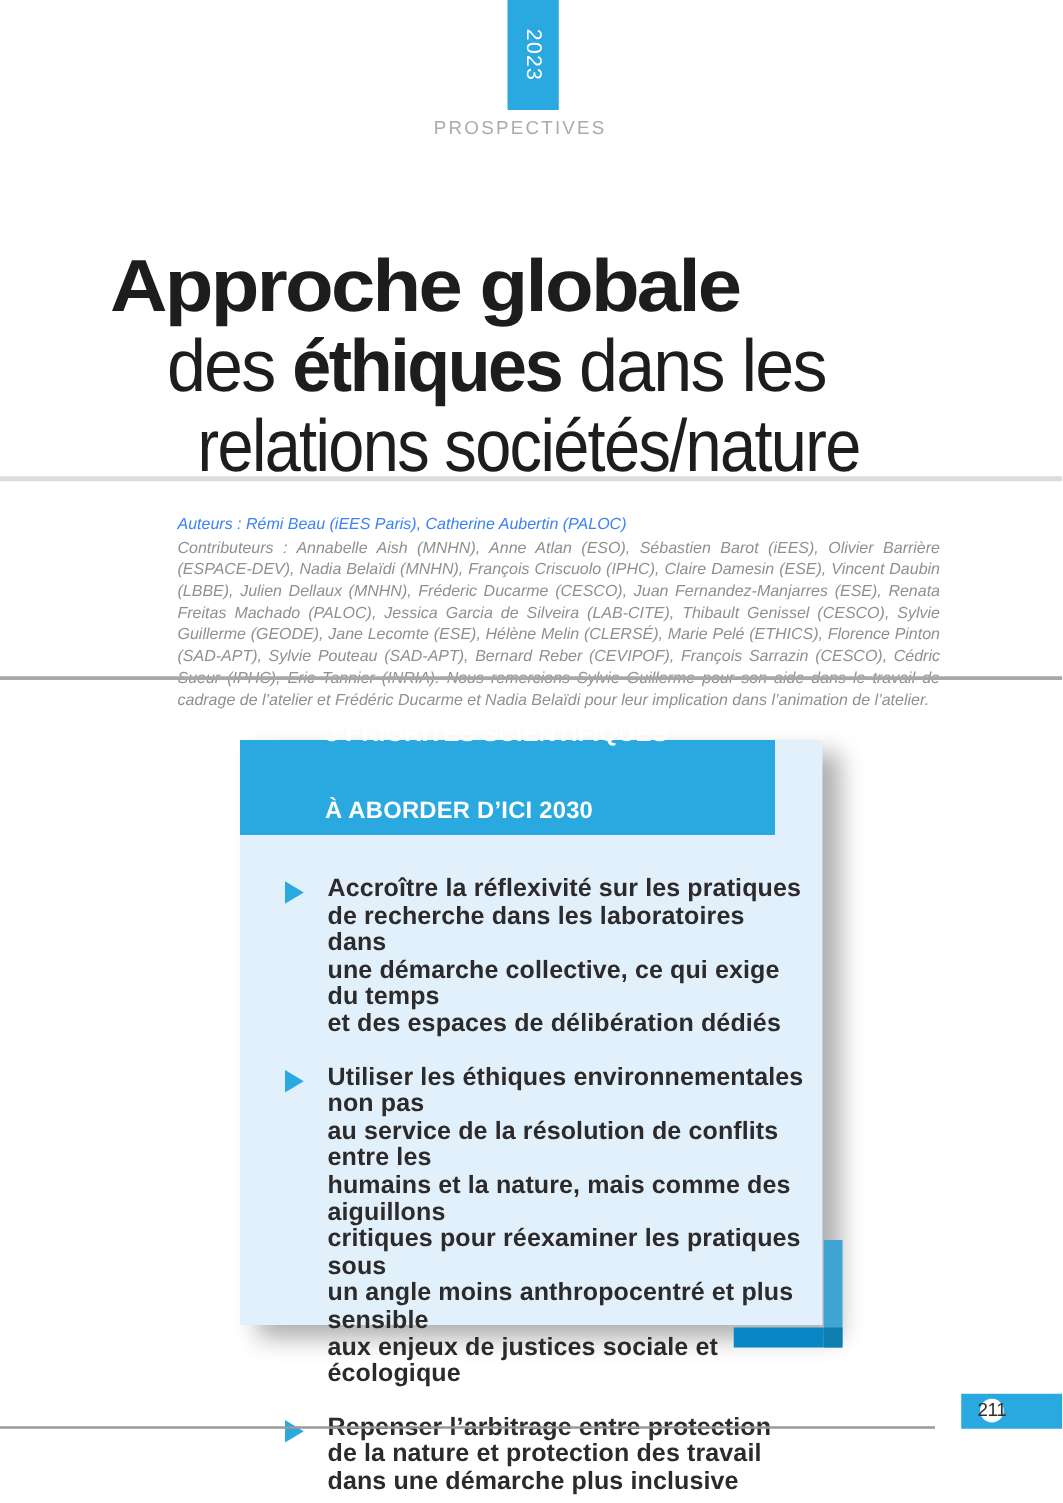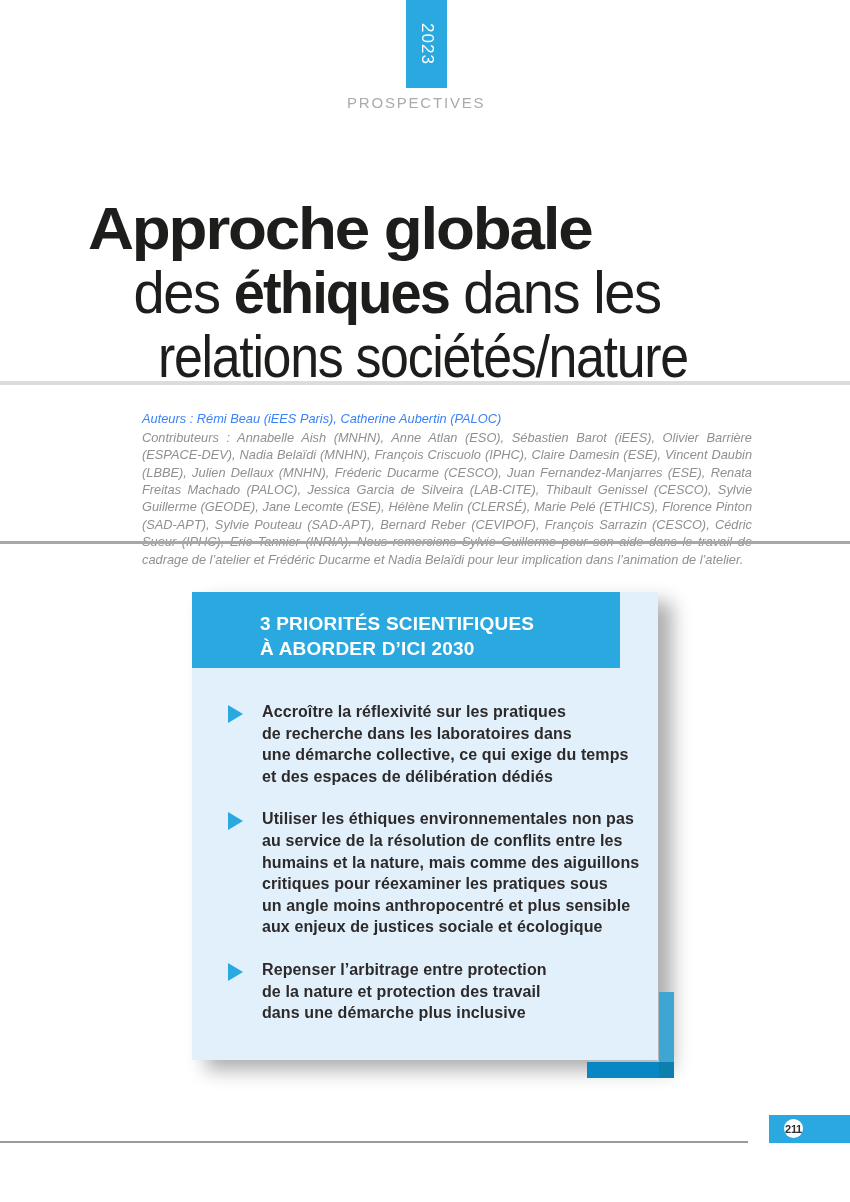--- a/index.html
+++ b/index.html
@@ -44,51 +44,51 @@
   }
   
   .panel{
     position:absolute;left:192px;top:592px;width:466px;height:468px;
     background:var(--panel_bg);
     box-shadow:14px 10px 18px rgba(0,0,0,0.32);
   }
   .panel-header{
     position:absolute;left:192px;top:592px;width:428px;height:76px;
     background:var(--accent);display:flex;flex-direction:column;justify-content:flex-end;
-    box-sizing:border-box;padding:0 0 7px 68px;
+    box-sizing:border-box;padding:0 0 7px 68px;gap:36px;
   }
   .panel-header div{
     color:#fff;font-weight:bold;font-size:19px;line-height:25px;letter-spacing:0.2px;
   }
   .priorities-list{
     position:absolute;left:228px;top:701px;width:420px;margin:0;padding:0;list-style:none;
   }
   .priorities-list li{display:flex;margin:0 0 21px 0;}
   .tri{
     flex:0 0 auto;width:0;height:0;margin:4px 19px 0 0;
     border-left:15px solid var(--accent);
     border-top:9px solid transparent;border-bottom:9px solid transparent;
   }
   .item-text{
-    font-weight:bold;font-size:16px;line-height:21.6px;color:#2D2A2B;
+    font-weight:bold;font-size:20px;line-height:21.6px;color:#2D2A2B;
     white-space:pre-line;letter-spacing:0.1px;
   }
   
   .bar-v{position:absolute;left:659px;top:992px;width:15px;height:86px;background:var(--bar_vertical);}
   .bar-h{position:absolute;left:587px;top:1062px;width:72px;height:16px;background:var(--bar_horizontal);}
   .bar-x{position:absolute;left:659px;top:1062px;width:15px;height:16px;background:var(--bar_overlap);}
   
   .pagenum-tab{
     position:absolute;left:769px;top:1115px;width:81px;height:28px;background:var(--accent);
   }
   .pagenum-badge{
     position:absolute;left:15px;top:4px;width:19px;height:19px;border-radius:50%;
     background:#fff;display:flex;align-items:center;justify-content:center;
   }
-  .pagenum-badge span{font-size:11px;font-weight:bold;color:#2F2F2F;letter-spacing:-0.3px;}
+  .pagenum-badge span{font-size:15px;font-weight:normal;color:#2F2F2F;letter-spacing:-0.3px;}
 </style>
 </head>
 <body>
 
 <div id="page">
 
   <div class="year-tab">
     <span>2023</span>
   </div>
   <div class="prospectives">PROSPECTIVES</div>

